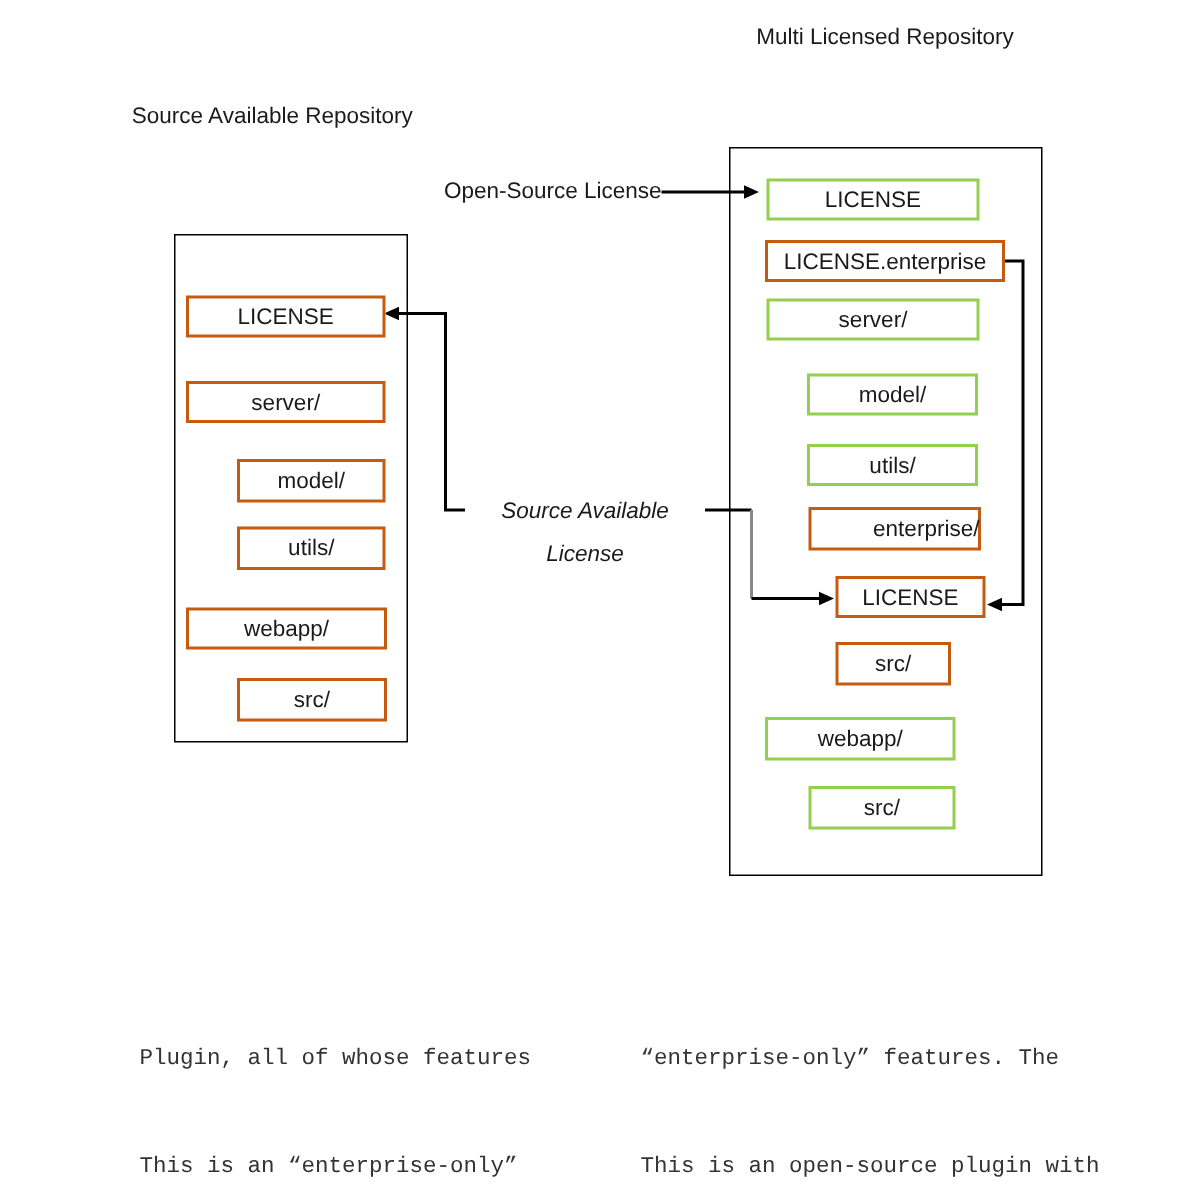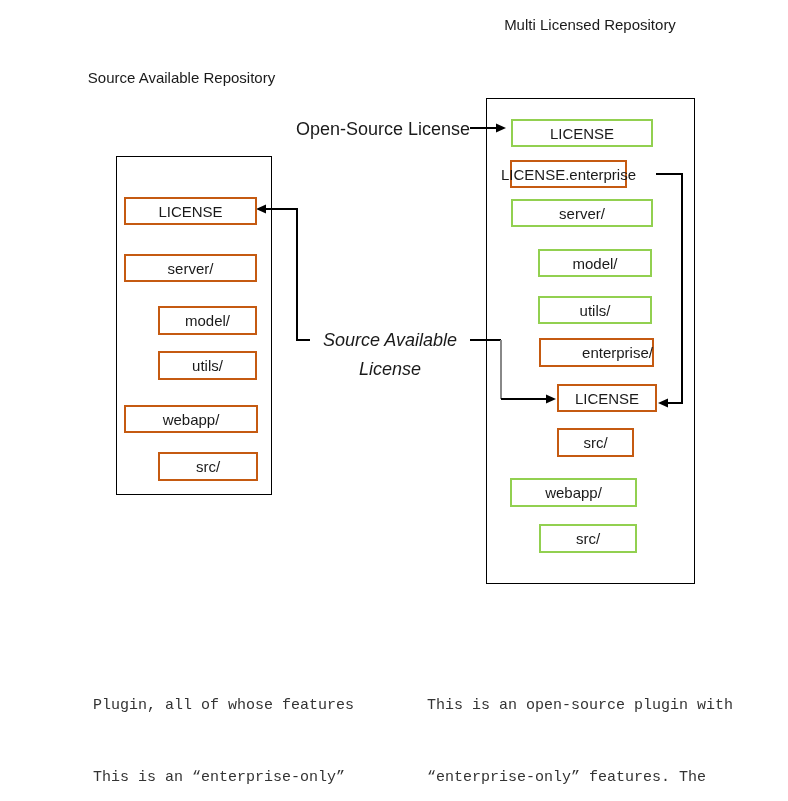--- a/index.html
+++ b/index.html
@@ -32,21 +32,21 @@
     align-items:center;
     justify-content:center;
     font-size:15px;
     white-space:nowrap;
     z-index:2;
   }
   .box-orange{border-color:#c55a11;}
   .box-green{border-color:#92d050;}
   .connector-label{
     position:absolute;
-    font-size:18px;
+    font-size:15px;
     color:#1a1a1a;
     white-space:nowrap;
     background:#ffffff;
     z-index:3;
   }
   .two-line{
     text-align:center;
     line-height:29px;
   }
   svg.overlay{
@@ -112,21 +112,21 @@
   <div class="box box-orange" style="left: 124px; top: 405px; width: 134px; height: 28px; border-color: rgb(197, 90, 17);">
     <span>webapp/</span>
   </div>
   <div class="box box-orange" style="left: 158px; top: 452px; width: 100px; height: 29px; border-color: rgb(197, 90, 17);">
     <span>src/</span>
   </div>
 
   <div class="box box-green" style="left: 511px; top: 119px; width: 142px; height: 28px; border-color: rgb(146, 208, 80);">
     <span>LICENSE</span>
   </div>
-  <div class="box box-orange" style="left: 510px; top: 160px; width: 117px; height: 28px; border-color: rgb(197, 90, 17);">
+  <div class="box box-orange" style="left: 510px; top: 160px; width: 160px; height: 28px; border-color: rgb(197, 90, 17);">
     <span>LICENSE.enterprise</span>
   </div>
   <div class="box box-green" style="left: 511px; top: 199px; width: 142px; height: 28px; border-color: rgb(146, 208, 80);">
     <span>server/</span>
   </div>
   <div class="box box-green" style="left: 538px; top: 249px; width: 114px; height: 28px; border-color: rgb(146, 208, 80);">
     <span>model/</span>
   </div>
   <div class="box box-green" style="left: 538px; top: 296px; width: 114px; height: 28px; border-color: rgb(146, 208, 80);">
     <span>utils/</span>
@@ -146,20 +146,20 @@
   <div class="box box-green" style="left: 539px; top: 524px; width: 98px; height: 29px; border-color: rgb(146, 208, 80);">
     <span>src/</span>
   </div>
 
   <div class="caption" style="left:93px;top:646px;">
     <div>Plugin, all of whose features</div>
     <div>This is an “enterprise-only”</div>
     
   </div>
   <div class="caption" style="left:427px;top:646px;">
+    <div>“enterprise-only” features. The</div>
     <div>This is an open-source plugin with</div>
-    <div>“enterprise-only” features. The</div>
     
     
     
   </div>
 
 </div>
 
 </body></html>

